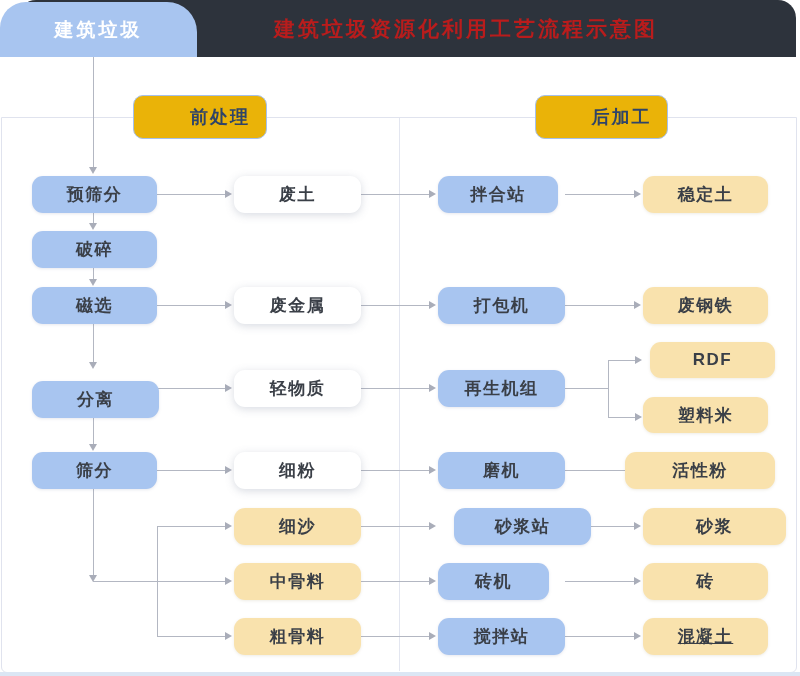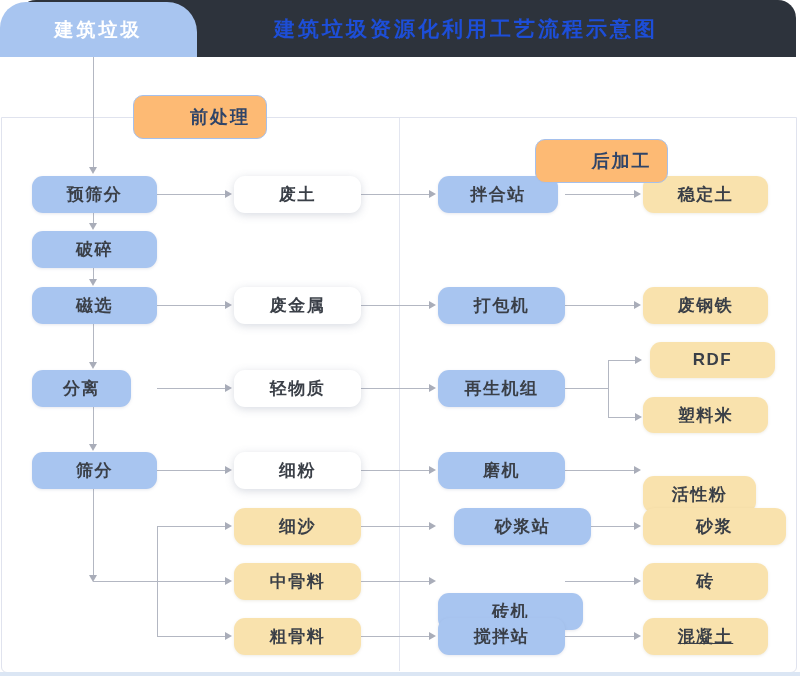--- a/index.html
+++ b/index.html
@@ -10,21 +10,21 @@
   }
   
   .header{
     position:absolute;left:18px;top:0;width:778px;height:57px;
     background:var(--header-bg,#2d333c);
     border-radius:18px 18px 0 0;z-index:1;
   }
   .header-title{
     position:absolute;left:210px;top:0;width:512px;height:57px;z-index:2;
     display:flex;align-items:center;justify-content:center;
-    color:#1d4ed8;font-size:21px;font-weight:bold;letter-spacing:3px;
+    color:#b91c1c;font-size:21px;font-weight:bold;letter-spacing:3px;
   }
   
   .tab{
     position:absolute;left:0;top:2px;width:197px;height:55px;z-index:3;
     background:var(--blue,#a8c5f0);
     border-radius:26px 30px 0 0;
     display:flex;align-items:center;justify-content:center;
     color:#ffffff;font-size:19px;font-weight:bold;letter-spacing:3px;
   }
   
@@ -36,26 +36,26 @@
     position:absolute;left:0;top:672px;width:800px;height:4px;
     background:#dbe6f4;z-index:0;
   }
   .divider{
     position:absolute;left:399px;top:118px;width:1px;height:553px;
     background:#e3e6f0;z-index:0;
   }
   
   .section{
     position:absolute;top:95px;height:44px;z-index:4;box-sizing:border-box;
-    background:#fdba74;border:1.5px solid #a5c0ec;border-radius:10px;
+    background:#eab308;border:1.5px solid #a5c0ec;border-radius:10px;
     display:flex;align-items:center;justify-content:center;
     color:#2f4468;font-size:18px;font-weight:bold;letter-spacing:2px;padding-left:40px;
   }
   #section-pre{left:133px;width:134px;}
-  #section-post{left:535px;width:133px;margin-top:44px;}
+  #section-post{left:535px;width:133px;}
   
   .node{
     position:absolute;z-index:3;border-radius:11px;
     display:flex;align-items:center;justify-content:center;
     font-size:17px;font-weight:bold;color:#3a3f47;letter-spacing:1.5px;
   }
   .node.process{background:var(--blue,#a8c5f0);box-shadow:0 1px 3px rgba(120,130,160,.18);}
   .node.output-yellow{background:var(--yellow,#f9e2ad);box-shadow:0 1px 3px rgba(140,125,80,.15);}
   .node.output-white{background:#ffffff;box-shadow:0 2px 8px rgba(100,110,140,.25);}
   
@@ -139,39 +139,39 @@
       <div class="edge" style="left: 607.5px; top: 360px; width: 1px; height: 57px;"></div>
       <div class="edge" style="left: 608px; top: 359.5px; width: 27px; height: 1px;"></div>
       <div class="arrow right" style="left: 635px; top: 355.5px;"></div>
       <div class="edge" style="left: 608px; top: 416.5px; width: 27px; height: 1px;"></div>
       <div class="arrow right" style="left: 635px; top: 412.5px;"></div>
     </div>
   <div id="nodes-layer">
       <div class="node process" style="left: 32px; top: 176px; width: 125px; height: 37px;">预筛分</div>
       <div class="node process" style="left: 32px; top: 231px; width: 125px; height: 37px;">破碎</div>
       <div class="node process" style="left: 32px; top: 287px; width: 125px; height: 37px;">磁选</div>
-      <div class="node process" style="left: 32px; top: 370px; width: 99px; height: 37px;">分离</div>
+      <div class="node process" style="left: 32px; top: 381px; width: 127px; height: 37px;">分离</div>
       <div class="node process" style="left: 32px; top: 452px; width: 125px; height: 37px;">筛分</div>
       <div class="node output-white" style="left: 234px; top: 176px; width: 127px; height: 37px;">废土</div>
       <div class="node output-white" style="left: 234px; top: 287px; width: 127px; height: 37px;">废金属</div>
       <div class="node output-white" style="left: 234px; top: 370px; width: 127px; height: 37px;">轻物质</div>
       <div class="node output-white" style="left: 234px; top: 452px; width: 127px; height: 37px;">细粉</div>
       <div class="node output-yellow" style="left: 234px; top: 508px; width: 127px; height: 37px;">细沙</div>
       <div class="node output-yellow" style="left: 234px; top: 563px; width: 127px; height: 37px;">中骨料</div>
       <div class="node output-yellow" style="left: 234px; top: 618px; width: 127px; height: 37px;">粗骨料</div>
       <div class="node process" style="left: 438px; top: 176px; width: 120px; height: 37px;">拌合站</div>
       <div class="node process" style="left: 438px; top: 287px; width: 127px; height: 37px;">打包机</div>
       <div class="node process" style="left: 438px; top: 370px; width: 127px; height: 37px;">再生机组</div>
       <div class="node process" style="left: 438px; top: 452px; width: 127px; height: 37px;">磨机</div>
       <div class="node process" style="left: 454px; top: 508px; width: 137px; height: 37px;">砂浆站</div>
-      <div class="node process" style="left: 438px; top: 593px; width: 145px; height: 37px;">砖机</div>
+      <div class="node process" style="left: 438px; top: 563px; width: 111px; height: 37px;">砖机</div>
       <div class="node process" style="left: 438px; top: 618px; width: 127px; height: 37px;">搅拌站</div>
       <div class="node output-yellow" style="left: 643px; top: 176px; width: 125px; height: 37px;">稳定土</div>
       <div class="node output-yellow" style="left: 643px; top: 287px; width: 125px; height: 37px;">废钢铁</div>
       <div class="node output-yellow" style="left: 650px; top: 342px; width: 125px; height: 36px;">RDF</div>
       <div class="node output-yellow" style="left: 643px; top: 397px; width: 125px; height: 36px;">塑料米</div>
-      <div class="node output-yellow" style="left: 643px; top: 452px; width: 113px; height: 37px; margin-top: 24px;">活性粉</div>
+      <div class="node output-yellow" style="left: 625px; top: 452px; width: 150px; height: 37px;">活性粉</div>
       <div class="node output-yellow" style="left: 643px; top: 508px; width: 143px; height: 37px;">砂浆</div>
       <div class="node output-yellow" style="left: 643px; top: 563px; width: 125px; height: 37px;">砖</div>
       <div class="node output-yellow" style="left: 643px; top: 618px; width: 125px; height: 37px; text-decoration: underline;">混凝土</div>
     </div>
 
 </div>
 
 </body></html>

